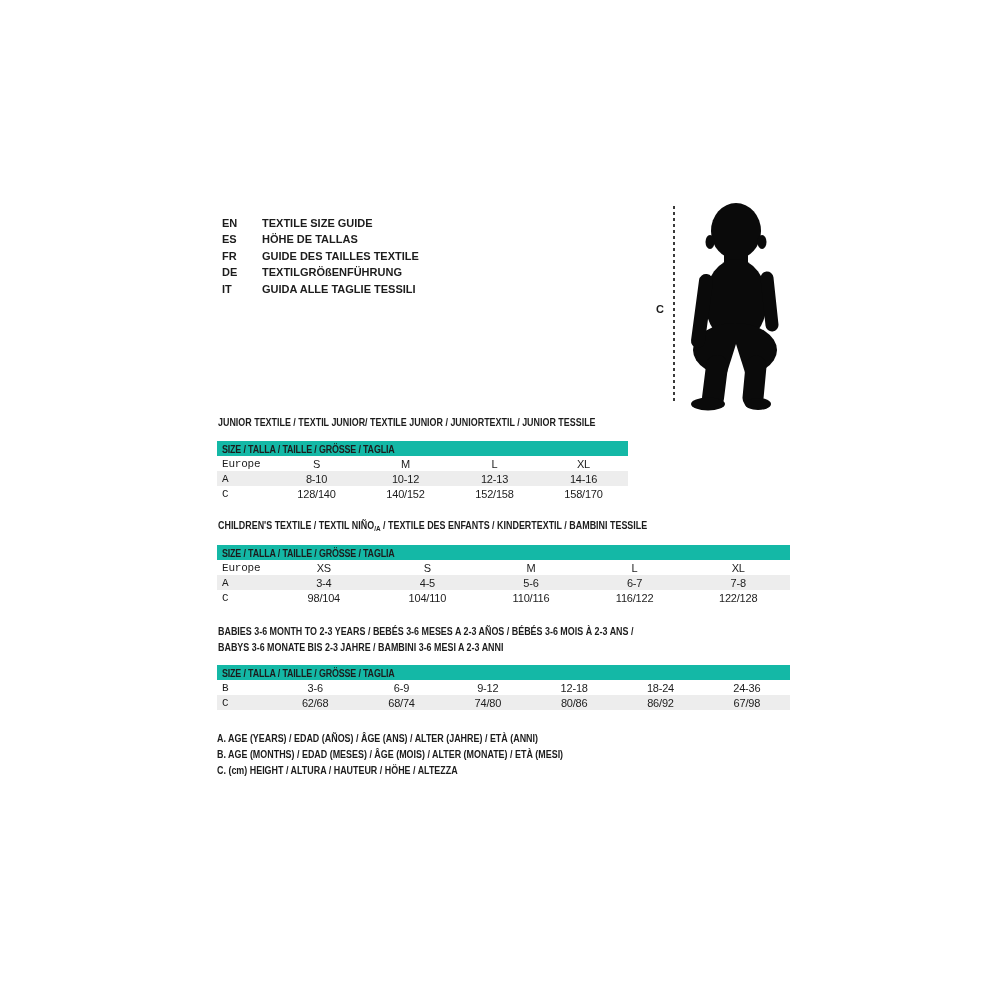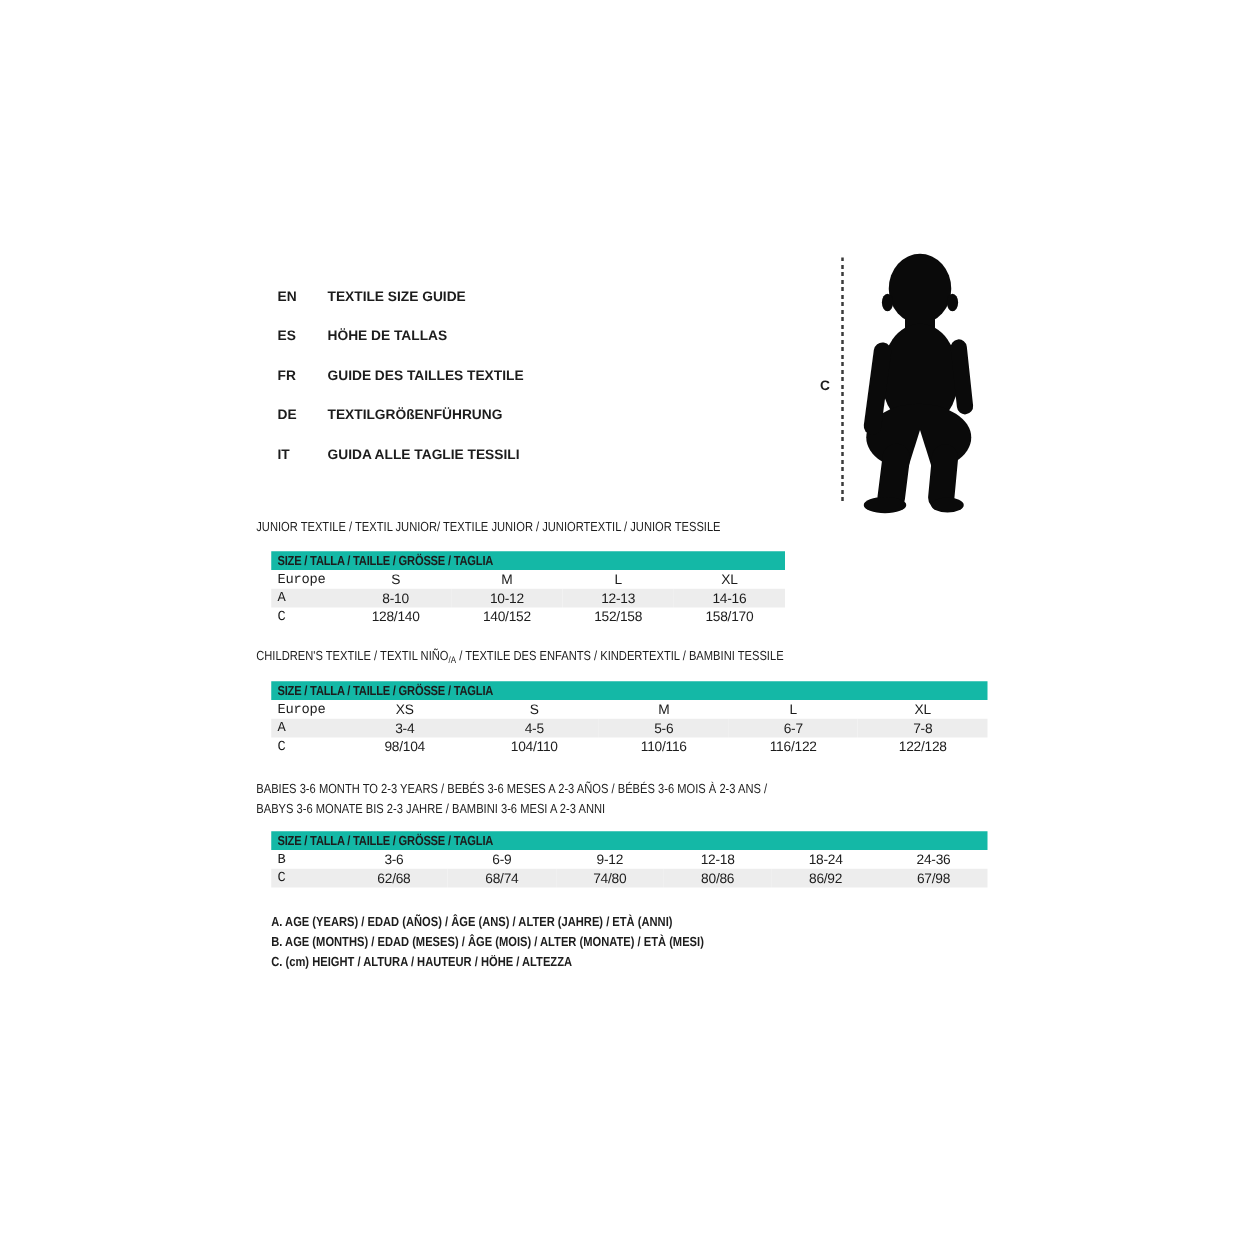--- a/index.html
+++ b/index.html
@@ -5,31 +5,31 @@
   html,body{margin:0;padding:0;}
   body{
     width:1000px;height:1000px;background:#ffffff;
     font-family:"Liberation Sans","DejaVu Sans",sans-serif;
     color:#1c1c1c;position:relative;overflow:hidden;
   }
   .abs{position:absolute;}
   .cond{display:inline-block;transform:scaleX(0.85);transform-origin:0 50%;white-space:nowrap;}
   
   .lang-block{left:222px;top:215px;font-size:11px;font-weight:bold;line-height:16.4px;}
-  .lang-row{display:flex;margin-top:15px;}
+  .lang-row{display:flex;}
   .lang-code{width:40px;}
   .lang-label{white-space:nowrap;}
   
   .figure-box{left:655px;top:198px;width:135px;height:215px;}
   .measure-line{position:absolute;left:18px;top:8px;width:2px;height:198px;
     background:repeating-linear-gradient(#3a3a3a 0 3px,transparent 3px 6px);}
   .height-label{position:absolute;left:1px;top:105px;font-size:11px;font-weight:bold;}
   .figure-svg{position:absolute;left:0;top:0;}
   
-  .tbl-title{left:205px;font-size:10.5px;font-weight:normal;line-height:14px;white-space:nowrap;}
+  .tbl-title{left:218px;font-size:10.5px;font-weight:bold;line-height:14px;white-space:nowrap;}
   .sub{font-size:7.5px;vertical-align:-2px;}
   
   .size-table{position:absolute;border-collapse:collapse;table-layout:fixed;
     font-size:11px;letter-spacing:-0.2px;color:#1c1c1c;}
   .size-table td{height:15px;padding:0;text-align:center;vertical-align:middle;white-space:nowrap;}
   .size-table td.lbl{text-align:left;padding-left:5px;font-family:Liberation Mono, monospace;}
   .bar-row td{background:#14b8a6;text-align:left;padding-left:5px;font-weight:bold;font-size:10.5px;}
   .shaded td{background:#ededed;}
   .t1{left:217px;top:441px;width:411px;}
   .t2{left:217px;top:545px;width:573px;}

